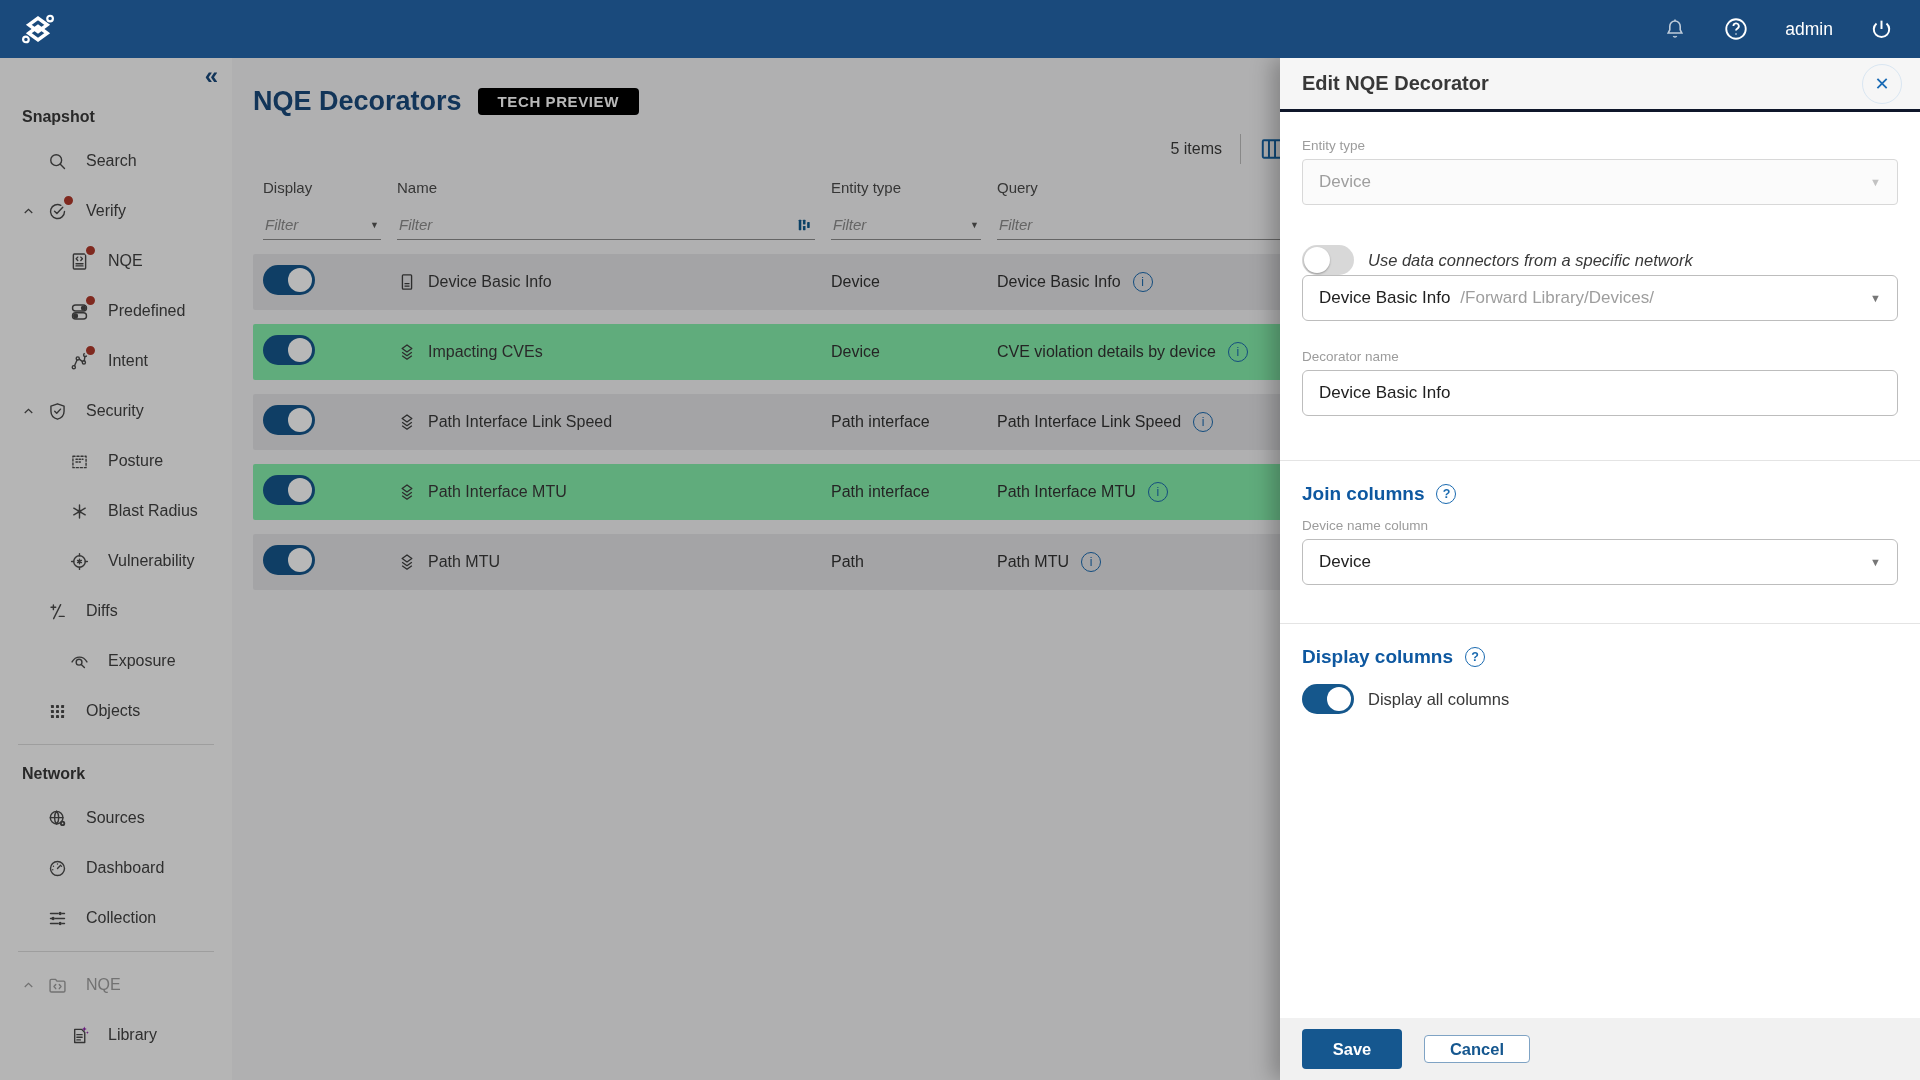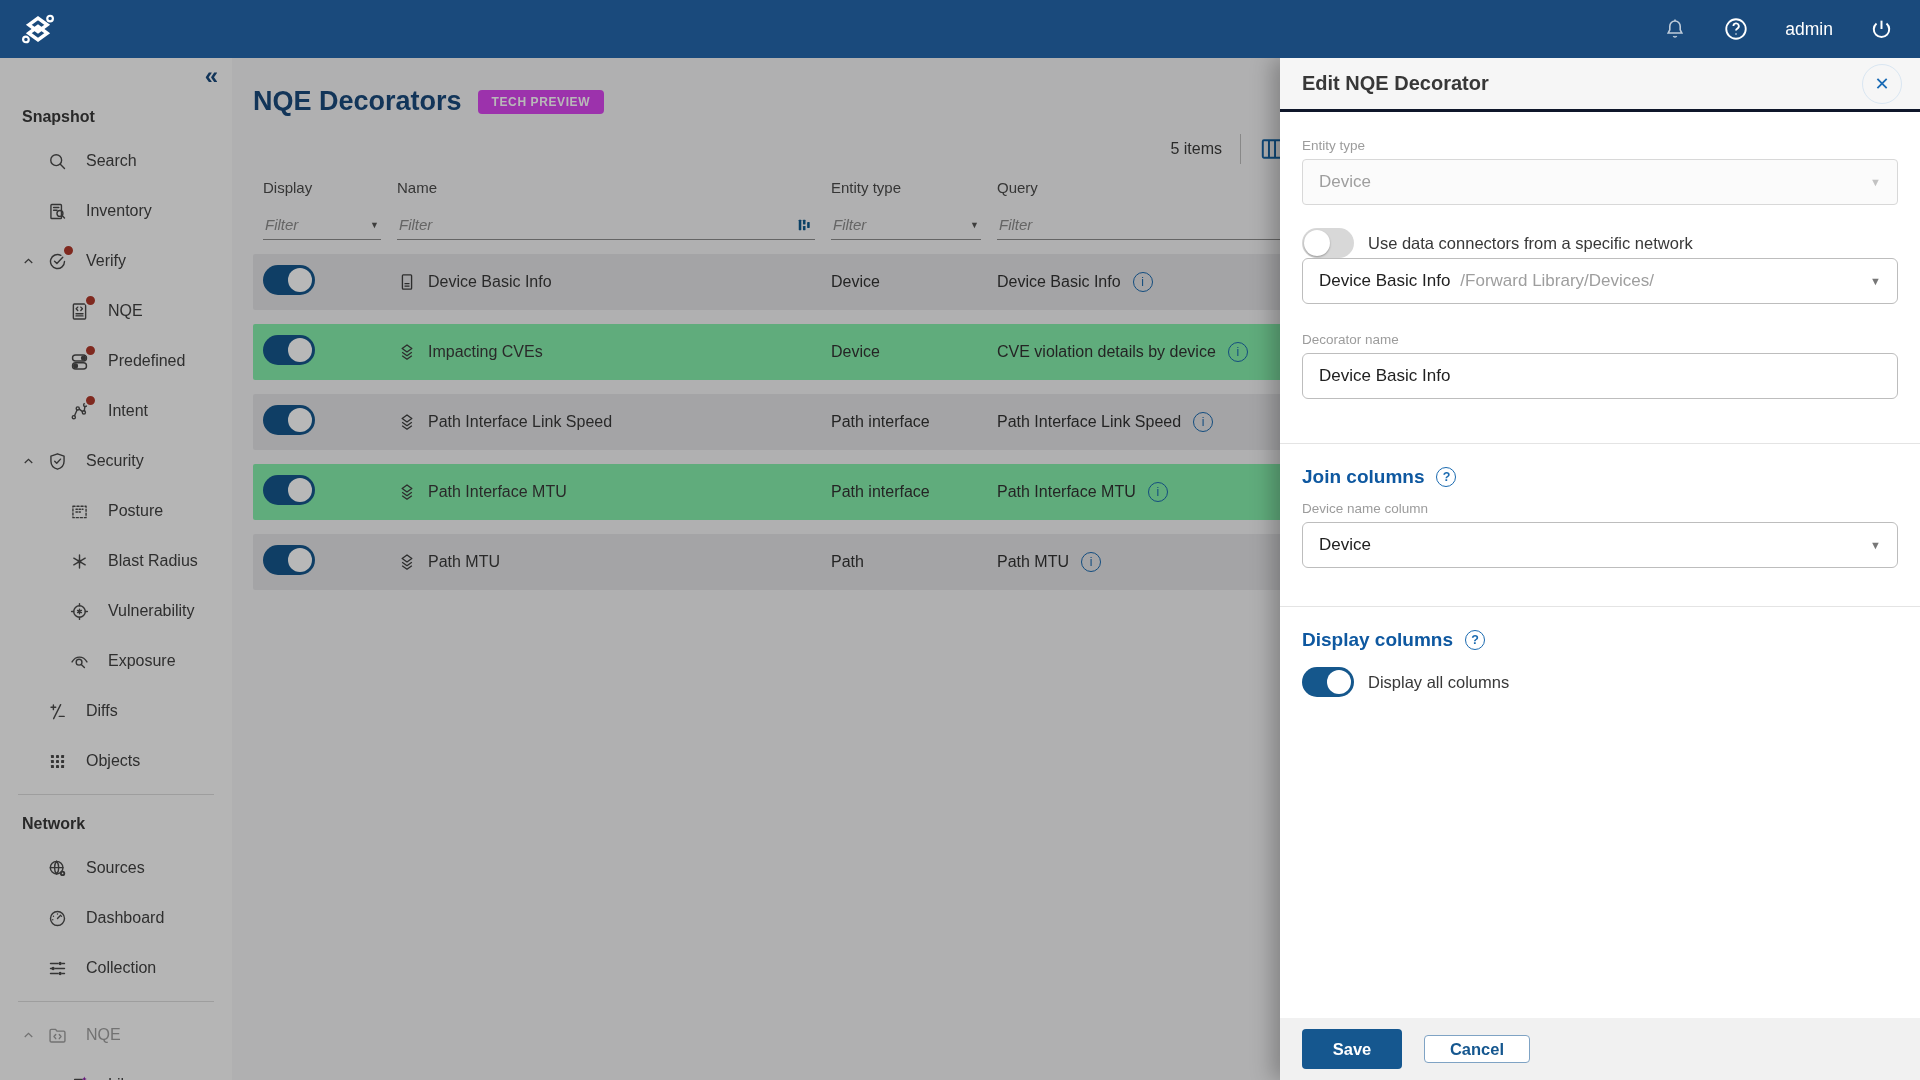--- a/index.html
+++ b/index.html
@@ -27,21 +27,21 @@
   .sb-item.sub { padding-left:40px; }
   .sb-item .ic-wrap { position:relative; width:22px; height:22px; margin-right:18px; color:#4a4a4a; display:flex; align-items:center; justify-content:center; }
   .sb-item.disabled, .sb-item.disabled .ic-wrap, .sb-item.disabled .caret-col { color:#9e9e9e; }
   .bdot { position:absolute; top:-6px; right:-7px; width:13px; height:13px; border-radius:50%; background:#b13a2c; border:2px solid #fbfbfb; }
   .sb-div { height:1px; background:#dcdcdc; margin:8px 18px; }
 
   
   .content { flex:1; background:#f4f4f5; }
   .page-header { display:flex; align-items:center; gap:16px; padding:28px 0 0 21px; }
   .page-header h1 { margin:0; font-size:27px; font-weight:700; color:#1a4a7c;text-align:center; }
-  .badge { background:#d946ef; color:#fff; font-size:12px; font-weight:700; letter-spacing:.6px; padding:5px 14px; border-radius:4px; }
+  .badge { background:#000000; color:#fff; font-size:15px; font-weight:700; letter-spacing:.6px; padding:5px 20px; border-radius:4px; }
   .table { margin-left:21px; }
   .toolbar { width:1032px; height:52px; display:flex; align-items:center; justify-content:flex-end; gap:18px; color:#3c3c3c; font-size:16px; margin-top:6px; }
   .vdiv { width:1px; height:30px; background:#bdbdbd; }
   .grid { display:grid; grid-template-columns:118px 418px 150px 1fr; column-gap:16px; padding-left:10px; width:1640px; }
   .thead { font-size:15px; color:#4c4c4c; margin-top:4px; }
   .tfilters { margin-top:14px; }
   .filter { border-bottom:1px solid #8d8d8d; height:30px; display:flex; align-items:center; justify-content:space-between; padding:0 2px; }
   .filter .ph { color:#8c8c8c; font-style:italic; font-size:15px; }
   .filter .fcaret { color:#555; font-size:9px; }
   .filter .bars { color:#0f5a8e; display:flex; }
@@ -82,21 +82,21 @@
   input.tinput { display:block; }
   .toggle-row { display:flex; align-items:center; gap:14px; font-size:16.5px; color:#383838; }
   .hr { height:1px; background:#e4e4e4; margin:44px -22px 0; }
   .section-h { display:flex; align-items:center; gap:12px; color:#0e58a0; font-size:19px; font-weight:700; margin-top:22px; }
   .help-q { width:20px; height:20px; border:1.6px solid #1a6ab0; border-radius:50%; color:#1a6ab0;
     display:inline-flex; align-items:center; justify-content:center; font-size:12.5px; font-weight:700; cursor:pointer; }
   .drawer-foot { height:62px; background:#f1f1f1; display:flex; align-items:center; gap:22px; padding:0 22px; flex-shrink:0; }
   .btn-primary { min-width:100px; height:40px; background:#15578f; color:#fff; font-weight:700; font-size:16.5px;
     border:none; border-radius:4px; cursor:pointer; font-family:inherit; }
   .btn-secondary { min-width:106px; height:28px; background:#fff; color:#15578f; font-weight:700; font-size:16.5px;
-    border:1px solid #7fa3c4; border-radius:4px; cursor:pointer; font-family:inherit; } .mt40 { margin-top:23px; } .mt30 { margin-top:28px; }
+    border:1px solid #7fa3c4; border-radius:4px; cursor:pointer; font-family:inherit; } .mt40 { margin-top:40px;font-style:italic; } .mt30 { margin-top:28px; }
   svg { display:block; }
 </style>
 </head>
 <body>
 
 <header class="navbar">
   <div class="logo">
     <svg viewBox="0 0 48 48" width="40" height="40" fill="none" stroke="#fff" stroke-width="4.2">
       <path d="M13 19 L24 11 L35 19 L24 27 Z"></path>
       <path d="M13 29 L24 21 L35 29 L24 37 Z"></path>
@@ -138,32 +138,20 @@
        <span class="caret-col"></span>
        <span class="ic-wrap">
             <svg width="21" height="21" viewBox="0 0 24 24" fill="none" stroke="currentColor" stroke-width="1.6" stroke-linecap="round" stroke-linejoin="round">
               <circle cx="10.5" cy="10.5" r="6.2"></circle>
               <path d="M15.2 15.2L20 20"></path>
             </svg>
           </span>
        <span>Search</span>
      </div>
         <div class="sb-item">
-       <span class="caret-col"></span>
-       <span class="ic-wrap">
-            <svg width="21" height="21" viewBox="0 0 24 24" fill="none" stroke="currentColor" stroke-width="1.6" stroke-linecap="round" stroke-linejoin="round">
-              <rect x="4.5" y="4" width="12" height="16" rx="1"></rect>
-              <path d="M7.5 7.5h6M7.5 10.5h4"></path>
-              <circle cx="14.8" cy="14.2" r="3.4"></circle>
-              <path d="M17.2 16.6l2.8 2.8"></path>
-            </svg>
-          </span>
-       <span>Inventory</span>
-     </div>
-        <div class="sb-item">
        <span class="caret-col">
             <svg width="15" height="15" viewBox="0 0 24 24" fill="none" stroke="currentColor" stroke-width="2">
               <path d="M6 14.5l6-6 6 6"></path>
             </svg>
           </span>
        <span class="ic-wrap">
             <svg width="21" height="21" viewBox="0 0 24 24" fill="none" stroke="currentColor" stroke-width="1.6" stroke-linecap="round" stroke-linejoin="round">
               <path d="M20 12a8 8 0 1 1-4.2-7"></path>
               <path d="M8.6 11.6l2.7 2.7 6.7-7.2"></path>
             </svg>
@@ -248,41 +236,41 @@
        <span class="caret-col"></span>
        <span class="ic-wrap">
             <svg width="21" height="21" viewBox="0 0 24 24" fill="none" stroke="currentColor" stroke-width="1.6" stroke-linecap="round" stroke-linejoin="round">
               <circle cx="12" cy="12" r="6.6"></circle>
               <path d="M12 3v2.4M12 18.6V21M3 12h2.4M18.6 12H21"></path>
               <path d="M12 9.4v5.2M9.8 10.7l4.4 2.6M14.2 10.7l-4.4 2.6"></path>
             </svg>
           </span>
        <span>Vulnerability</span>
      </div>
+        <div class="sb-item">
+       <span class="caret-col"></span>
+       <span class="ic-wrap">
+            <svg width="21" height="21" viewBox="0 0 24 24" fill="none" stroke="currentColor" stroke-width="1.6" stroke-linecap="round" stroke-linejoin="round">
+              <path d="M7.3 4.5v5.4M4.6 7.2H10"></path>
+              <path d="M15.6 4.2l-8 16"></path>
+              <path d="M14 17.6h5.6"></path>
+            </svg>
+          </span>
+       <span>Diffs</span>
+     </div>
         <div class="sb-item sub">
        <span class="caret-col"></span>
        <span class="ic-wrap">
             <svg width="21" height="21" viewBox="0 0 24 24" fill="none" stroke="currentColor" stroke-width="1.6" stroke-linecap="round" stroke-linejoin="round">
               <path d="M3.5 12.5C5.5 9 8.5 7 12 7s6.5 2 8.5 5.5"></path>
               <circle cx="11.5" cy="12.8" r="3.3"></circle>
               <path d="M14 15.3l3.6 3.6"></path>
             </svg>
           </span>
        <span>Exposure</span>
-     </div>
-        <div class="sb-item">
-       <span class="caret-col"></span>
-       <span class="ic-wrap">
-            <svg width="21" height="21" viewBox="0 0 24 24" fill="none" stroke="currentColor" stroke-width="1.6" stroke-linecap="round" stroke-linejoin="round">
-              <path d="M7.3 4.5v5.4M4.6 7.2H10"></path>
-              <path d="M15.6 4.2l-8 16"></path>
-              <path d="M14 17.6h5.6"></path>
-            </svg>
-          </span>
-       <span>Diffs</span>
      </div>
         <div class="sb-item">
        <span class="caret-col"></span>
        <span class="ic-wrap">
             <svg width="21" height="21" viewBox="0 0 24 24" fill="currentColor">
               <g>
                 <rect x="4.5" y="4.5" width="3.4" height="3.4" rx=".5"></rect>
                 <rect x="10.3" y="4.5" width="3.4" height="3.4" rx=".5"></rect>
                 <rect x="16.1" y="4.5" width="3.4" height="3.4" rx=".5"></rect>
                 <rect x="4.5" y="10.3" width="3.4" height="3.4" rx=".5"></rect>

